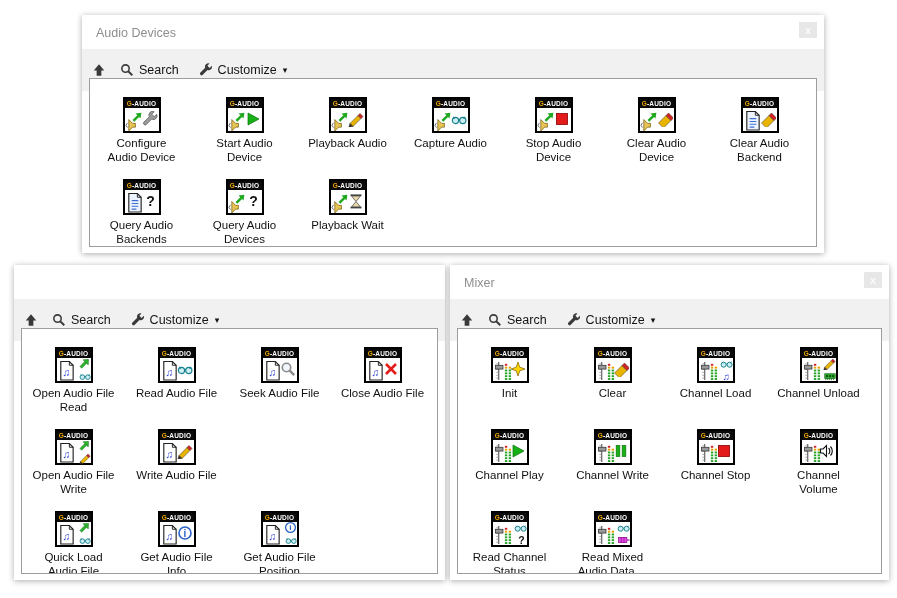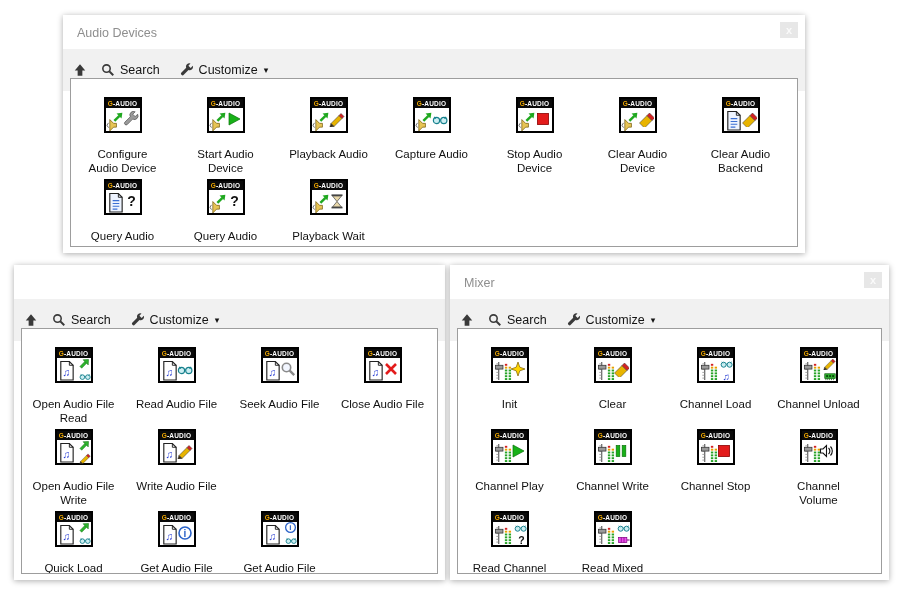--- a/index.html
+++ b/index.html
@@ -1,19 +1,19 @@
 <!DOCTYPE html>
 <html><head>
 <meta charset="utf-8">
 <style>
   html,body{margin:0;padding:0;background:#ffffff;}
   #screen{position:relative;width:897px;height:598px;background:#ffffff;overflow:hidden;
           font-family:"Liberation Sans", sans-serif;}
   .window{position:absolute;background:#fff;box-shadow:0 1px 6px rgba(0,0,0,.33);}
-  #win-devices{left:63px;top:15px;width:742px;height:238px;}
+  #win-devices{left:82px;top:15px;width:742px;height:238px;}
   #win-files{left:14px;top:265px;width:431px;height:315px;}
   #win-mixer{left:450px;top:265px;width:430px;height:315px;padding-left:9px;}
 
   .titlebar{position:absolute;top:0;left:0;right:0;height:34px;background:#fff;}
   .title{position:absolute;left:14px;top:11px;font-size:12.5px;color:#8e8e8e;}
   .close-btn{position:absolute;top:7px;right:7px;width:18px;height:16px;border:none;padding:0;
              background:#e7e7e7;color:#fafafa;font:bold 11px/16px "Liberation Sans",sans-serif;text-align:center;cursor:default;}
 
   .toolbar{position:absolute;top:34px;left:0;right:0;height:42px;background:#f1f1f1;
            display:flex;align-items:center;padding-left:10px;}
@@ -21,21 +21,21 @@
             margin-right:20px;font-family:"Liberation Sans",sans-serif;font-size:12.5px;color:#141414;cursor:default;}
   .tool-btn.up{margin-right:14px;}
   .tool-btn svg{display:block;}
   .caret{font-size:9px;color:#141414;margin-left:1px;}
 
   .content{position:absolute;left:7px;right:7px;top:63px;bottom:6px;border:1px solid #9d9d9d;
            background:#fff;overflow:hidden;}
   .grid{padding-top:18px;}
   .row{display:flex;height:82px;}
   .cell{width:103px;display:flex;flex-direction:column;align-items:center;}
-  .label{margin-top:14px;font-size:11.5px;line-height:14px;color:#111;text-align:center;white-space:pre-line;max-width:102px;}
+  .label{margin-top:3px;font-size:11.5px;line-height:14px;color:#111;text-align:center;white-space:pre-line;max-width:102px;}
 
   .vi-icon{width:38px;height:36px;border:2px solid #000;box-sizing:border-box;background:#fff;flex:0 0 auto;}
   .banner{height:9px;background:#0a0a0a;display:flex;justify-content:center;align-items:center;
           font-weight:bold;font-size:6.5px;line-height:9px;letter-spacing:.2px;}
   .ibody{position:relative;height:23px;}
   .base{position:absolute;left:0;bottom:0;width:19px;height:21px;}
   .ov{position:absolute;}
   .ov.solo{right:1px;top:3px;width:16px;height:16px;}
   .ov.ov0{right:0;top:-1px;width:13px;height:13px;}
   .ov.ov1{right:0;bottom:-1px;width:12px;height:12px;}

